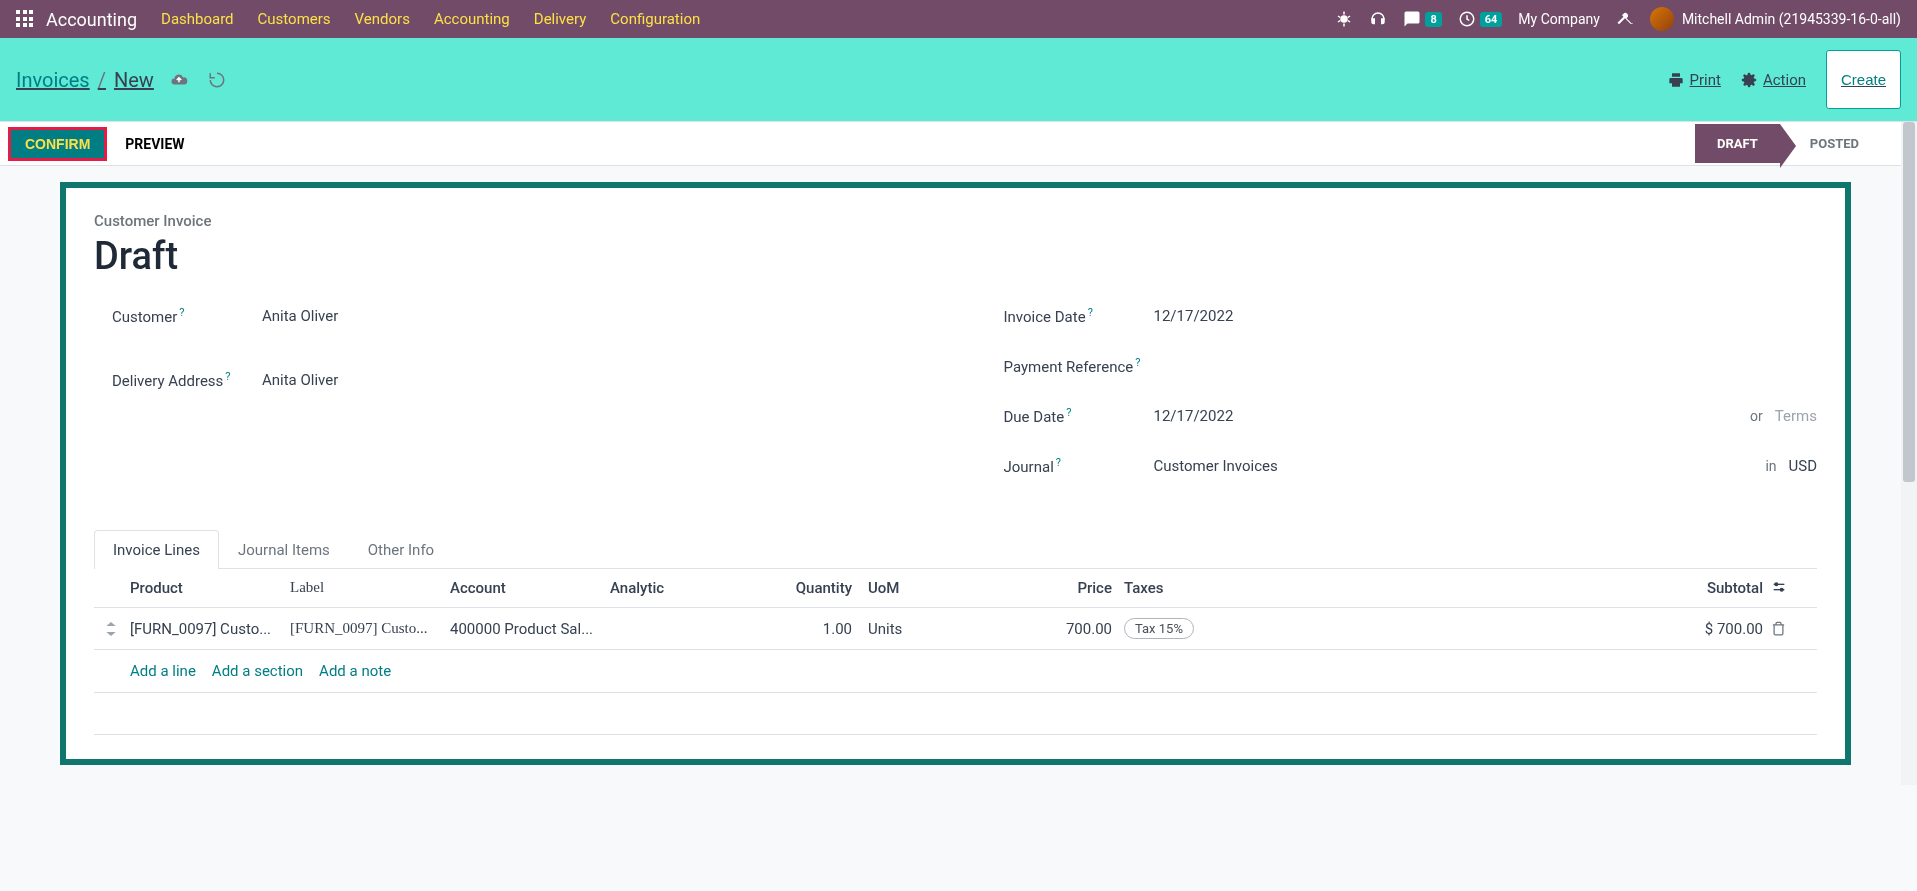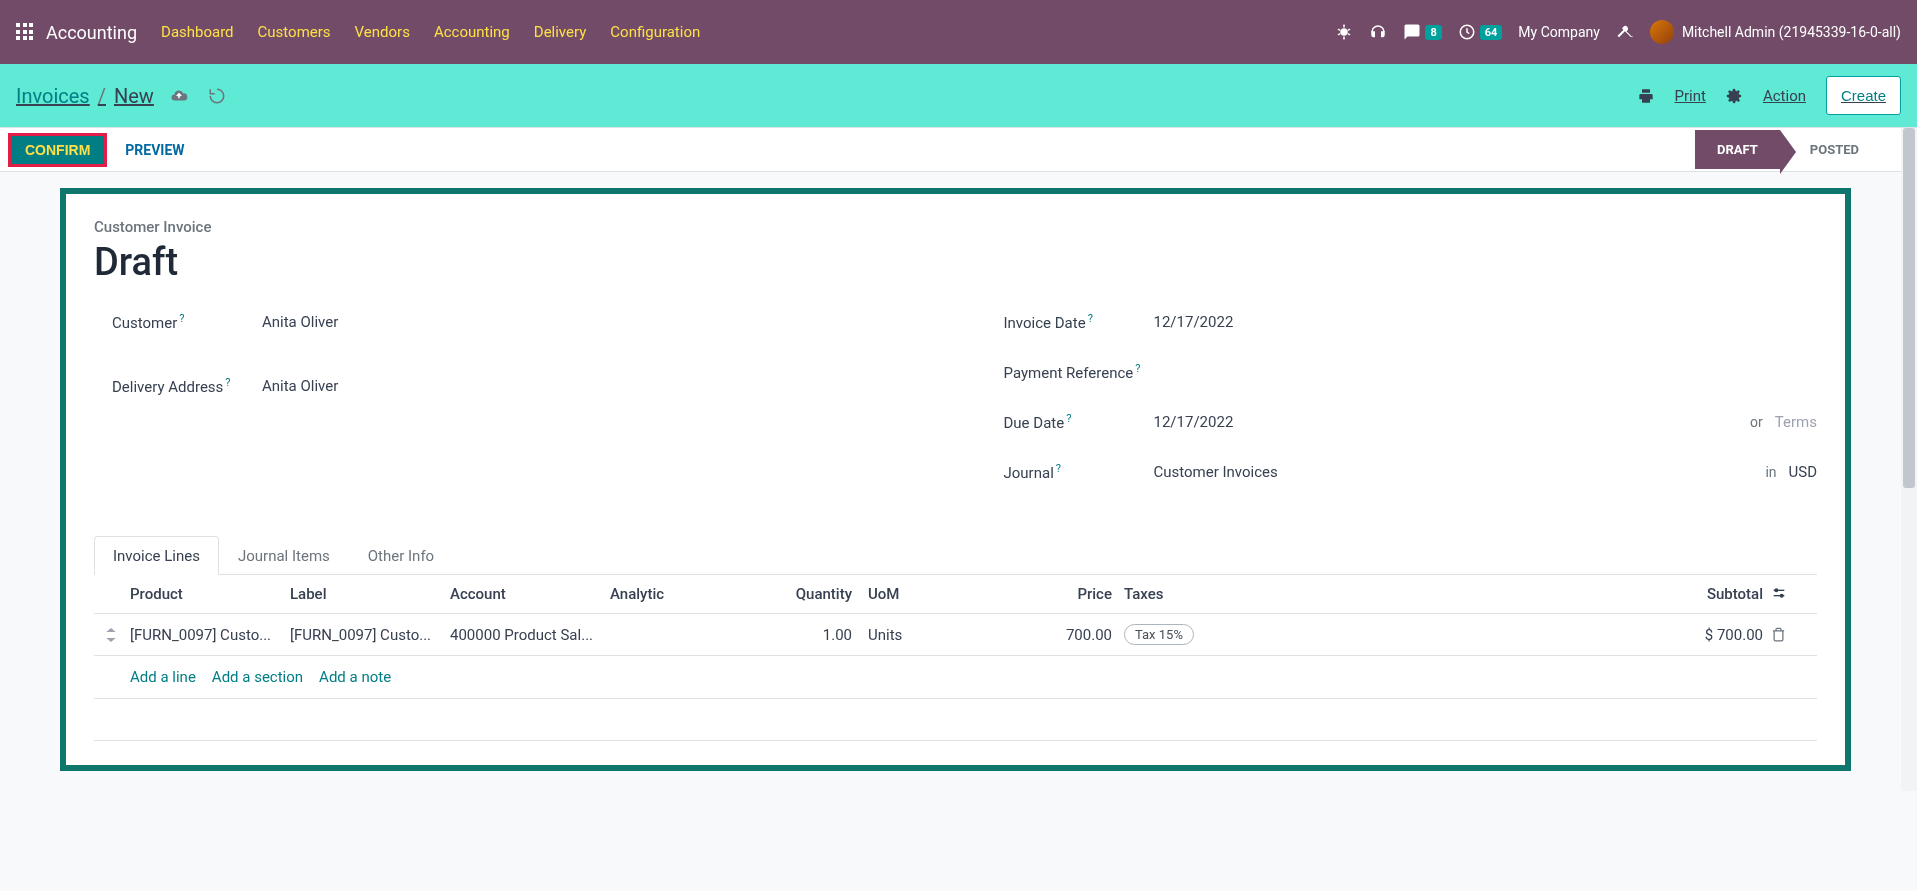--- a/index.html
+++ b/index.html
@@ -1,19 +1,19 @@
 <!DOCTYPE html>
 <html><head>
   <meta charset="utf-8">
   <style>
     * { margin: 0; padding: 0; box-sizing: border-box; }
     body { font-family: -apple-system, BlinkMacSystemFont, "Segoe UI", Roboto, sans-serif; font-size: 14px; color: #374151; background: #f8f9fa; }
     
     
-    .topnav { background: #714b67; height: 64px; display: flex; align-items: center; padding: 0 16px; color: white; }
+    .topnav { background: #714b67; height: 38px; display: flex; align-items: center; padding: 0 16px; color: white; }
     .topnav .apps-icon { width: 18px; height: 18px; display: grid; grid-template-columns: repeat(3, 1fr); gap: 2px; margin-right: 12px; cursor: pointer; }
     .topnav .apps-icon span { background: white; width: 4px; height: 4px; }
     .topnav .brand { font-size: 18px; font-weight: 400; margin-right: 24px; }
     .topnav .menu { display: flex; gap: 24px; }
     .topnav .menu a { color: #fde047; text-decoration: none; font-size: 15px; }
     .topnav .right { margin-left: auto; display: flex; align-items: center; gap: 16px; }
     .topnav .icon { width: 18px; height: 18px; position: relative; cursor: pointer; }
     .badge { background: #00a09d; color: white; font-size: 11px; padding: 1px 5px; border-radius: 3px; font-weight: bold; }
     .badge-wrap { display: flex; align-items: center; gap: 4px; cursor: pointer; }
     .avatar { width: 24px; height: 24px; border-radius: 50%; background: linear-gradient(135deg, #d97706, #92400e); }
@@ -22,27 +22,27 @@
     
     .control-panel { background: #5eead4; border-bottom: 1px solid #dee2e6; text-decoration: underline; }
     .cp-row1 { display: flex; align-items: center; padding: 12px 16px; }
     .breadcrumb { display: flex; align-items: center; gap: 8px; font-size: 20px; }
     .breadcrumb .link { color: #017e84; cursor: pointer; }
     .breadcrumb .sep { color: #6c757d; }
     .breadcrumb .current { color: #374151; }
     .bc-icons { display: flex; gap: 20px; margin-left: 16px; color: #6c757d; }
     .bc-icons .ic { cursor: pointer; font-size: 17px; }
     .cp-actions { margin-left: auto; display: flex; align-items: center; gap: 20px; }
-    .cp-btn { display: flex; align-items: center; gap: 21px; cursor: pointer; color: #374151; font-size: 15px; }
-    .btn-create { border: 1px solid #00a09d; color: #017e84; padding: 10px 14px; border-radius: 3px; cursor: pointer; font-size: 15px; background: white; }
+    .cp-btn { display: flex; align-items: center; gap: 6px; cursor: pointer; color: #374151; font-size: 15px; }
+    .btn-create { border: 1px solid #00a09d; color: #017e84; padding: 20px 14px; border-radius: 3px; cursor: pointer; font-size: 15px; background: white; }
     
     
     .statusbar { display: flex; align-items: center; padding: 0 0 0 16px; height: 44px; background: white; border-bottom: 1px solid #dee2e6; position: relative; }
     .confirm-btn { background: #017e84; color: #fde047; border: 3px solid #e11d48; padding: 6px 14px; font-weight: bold; font-size: 14px; cursor: pointer; margin-left: -8px; }
-    .preview-btn { color: #0369a1; font-weight: bold; font-size: 14px; cursor: pointer; margin-left: 18px; }
+    .preview-btn { color: #000000; font-weight: bold; font-size: 14px; cursor: pointer; margin-left: 18px; }
     .status-arrows { margin-left: auto; display: flex; margin-right: 20px; }
     .arrow { padding: 12px 22px; font-weight: bold; font-size: 13px; position: relative; }
     .arrow.active { background: #714b67; color: white; }
     .arrow.active::after { content: ""; position: absolute; right: -16px; top: 0; border-left: 16px solid #714b67; border-top: 22px solid transparent; border-bottom: 22px solid transparent; }
     .arrow.inactive { color: #6c757d; padding-left: 30px; }
     
     
     .main-wrap { display: flex; }
     .main { flex: 1; padding: 16px 50px 20px 60px; }
     .sheet { background: white; border: 6px solid #0f766e; padding: 24px 28px; }
@@ -63,21 +63,21 @@
     .tabs { display: flex; border-bottom: 1px solid #dee2e6; }
     .tab { padding: 10px 18px; cursor: pointer; color: #6c757d; font-size: 15px; border: 1px solid transparent; border-bottom: none; margin-bottom: -1px; }
     .tab.active { border-color: #dee2e6; background: white; color: #374151; border-radius: 4px 4px 0 0; }
     
     
     .table { width: 100%; }
     .thead { display: flex; padding: 10px 12px; border-bottom: 1px solid #dee2e6; font-weight: 500; color: #374151; font-size: 15px; }
     .trow { display: flex; padding: 10px 12px; border-bottom: 1px solid #dee2e6; align-items: center; font-size: 15px; }
     .c-handle { width: 24px; color: #9ca3af; font-size: 12px; }
     .c-product { width: 160px; white-space: nowrap; overflow: hidden; text-overflow: ellipsis; padding-right:8px;}
-    .c-label { width: 160px; white-space: nowrap; overflow: hidden; text-overflow: ellipsis; padding-right:8px;}
+    .c-label { width: 160px; white-space: nowrap; overflow: hidden; text-overflow: ellipsis; padding-right:8px;font-family:Liberation Serif, serif;}
     .c-account { width: 160px; white-space: nowrap; overflow: hidden; text-overflow: ellipsis; padding-right:8px;}
     .c-analytic { width: 150px; }
     .c-qty { width: 100px; text-align: right; padding-right:8px;}
     .c-uom { width: 90px; padding-left: 8px; }
     .c-price { width: 170px; text-align: right; padding-right:8px;}
     .c-taxes { width: 90px; padding-left:4px;}
     .c-subtotal { flex: 1; text-align: right; padding-right: 8px; }
     .c-actions { width: 34px; text-align: center; color: #6c757d; }
     .tax-pill { display:inline-block; border: 1px solid #adb5bd; border-radius: 12px; padding: 2px 10px; font-size: 13px; color: #495057; }
     

